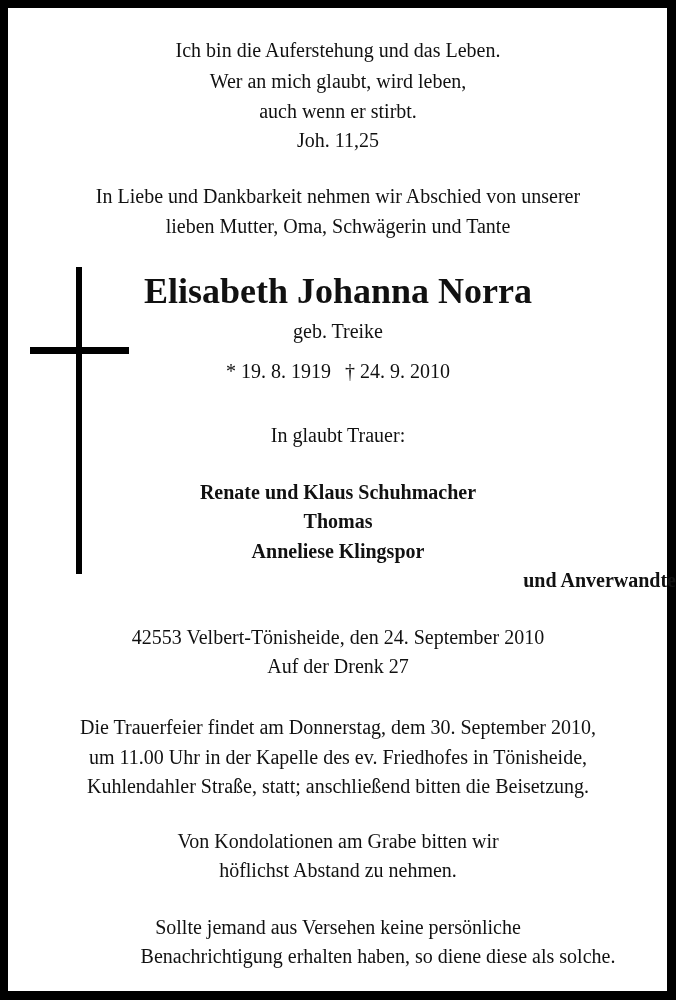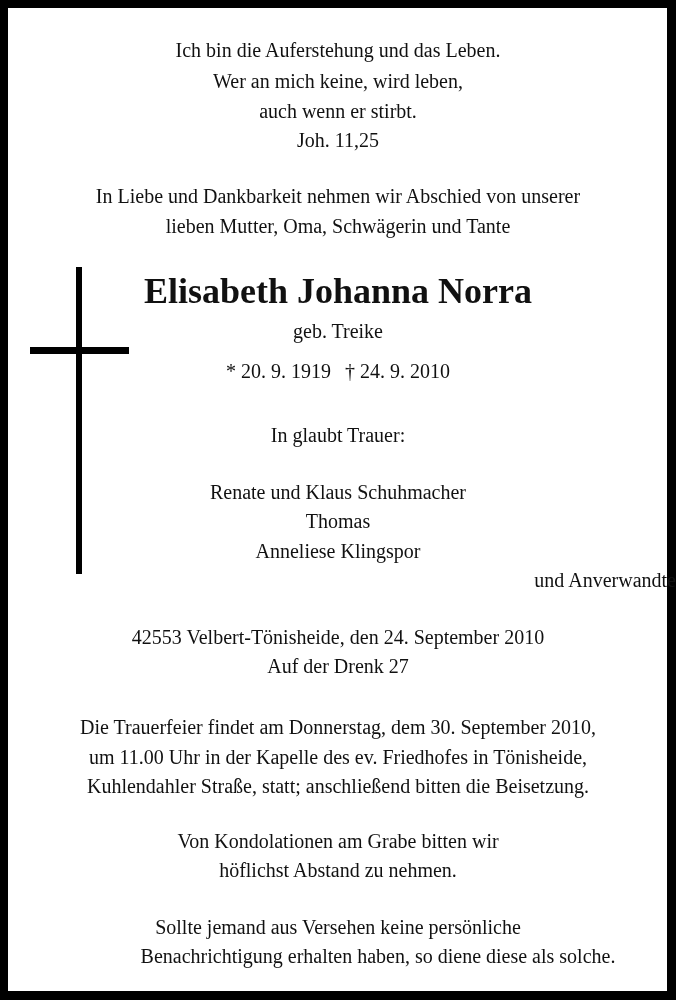--- a/index.html
+++ b/index.html
@@ -33,21 +33,21 @@
       left: 0;
       width: 676px;
       text-align: center;
       font-size: 20px;
       line-height: 30px;
       height: 30px;
       white-space: nowrap;
       font-weight: normal;
     }
     .bold {
-      font-weight: normal;
+      font-weight: bold;
     }
     .name {
       font-size: 36px;
       line-height: 40px;
       height: 40px;
       font-weight: bold;
     }
     .cross-v {
       position: absolute;
       left: 76px;
@@ -74,34 +74,34 @@
 
 <div class="frame"></div>
 
 <div>
   <div class="cross-v"></div>
   <div class="cross-h"></div>
 </div>
 
 <div>
   <div class="line" style="top:35px;">Ich bin die Auferstehung und das Leben.</div>
-  <div class="line" style="top:66px;">Wer an mich keine, wird leben,</div>
+  <div class="line" style="top:66px;">Wer an mich glaubt, wird leben,</div>
   <div class="line" style="top:96px;">auch wenn er stirbt.</div>
   <div class="line" style="top:125px;">Joh. 11,25</div>
 </div>
 
 <div>
   <div class="line" style="top:181px;">In Liebe und Dankbarkeit nehmen wir Abschied von unserer</div>
   <div class="line" style="top:211px;">lieben Mutter, Oma, Schwägerin und Tante</div>
 </div>
 
 <div>
   <div class="line name" style="top:271px;">Elisabeth Johanna Norra</div>
   <div class="line" style="top:316px;">geb. Treike</div>
-  <div class="line dates" style="top:356px;"><span>* 20. 9. 1919</span><span class="gap"></span><span>† 24. 9. 2010</span></div>
+  <div class="line dates" style="top:356px;"><span>* 19. 8. 1919</span><span class="gap"></span><span>† 24. 9. 2010</span></div>
 </div>
 
 <div>
   <div class="line" style="top:420px;">In glaubt Trauer:</div>
   <div class="line bold" style="top:477px;">Renate und Klaus Schuhmacher</div>
   <div class="line bold" style="top:506px;">Thomas</div>
   <div class="line bold" style="top:536px;">Anneliese Klingspor</div>
   <div class="line bold" style="top:565px;text-align:right;">und Anverwandte</div>
 </div>
 

